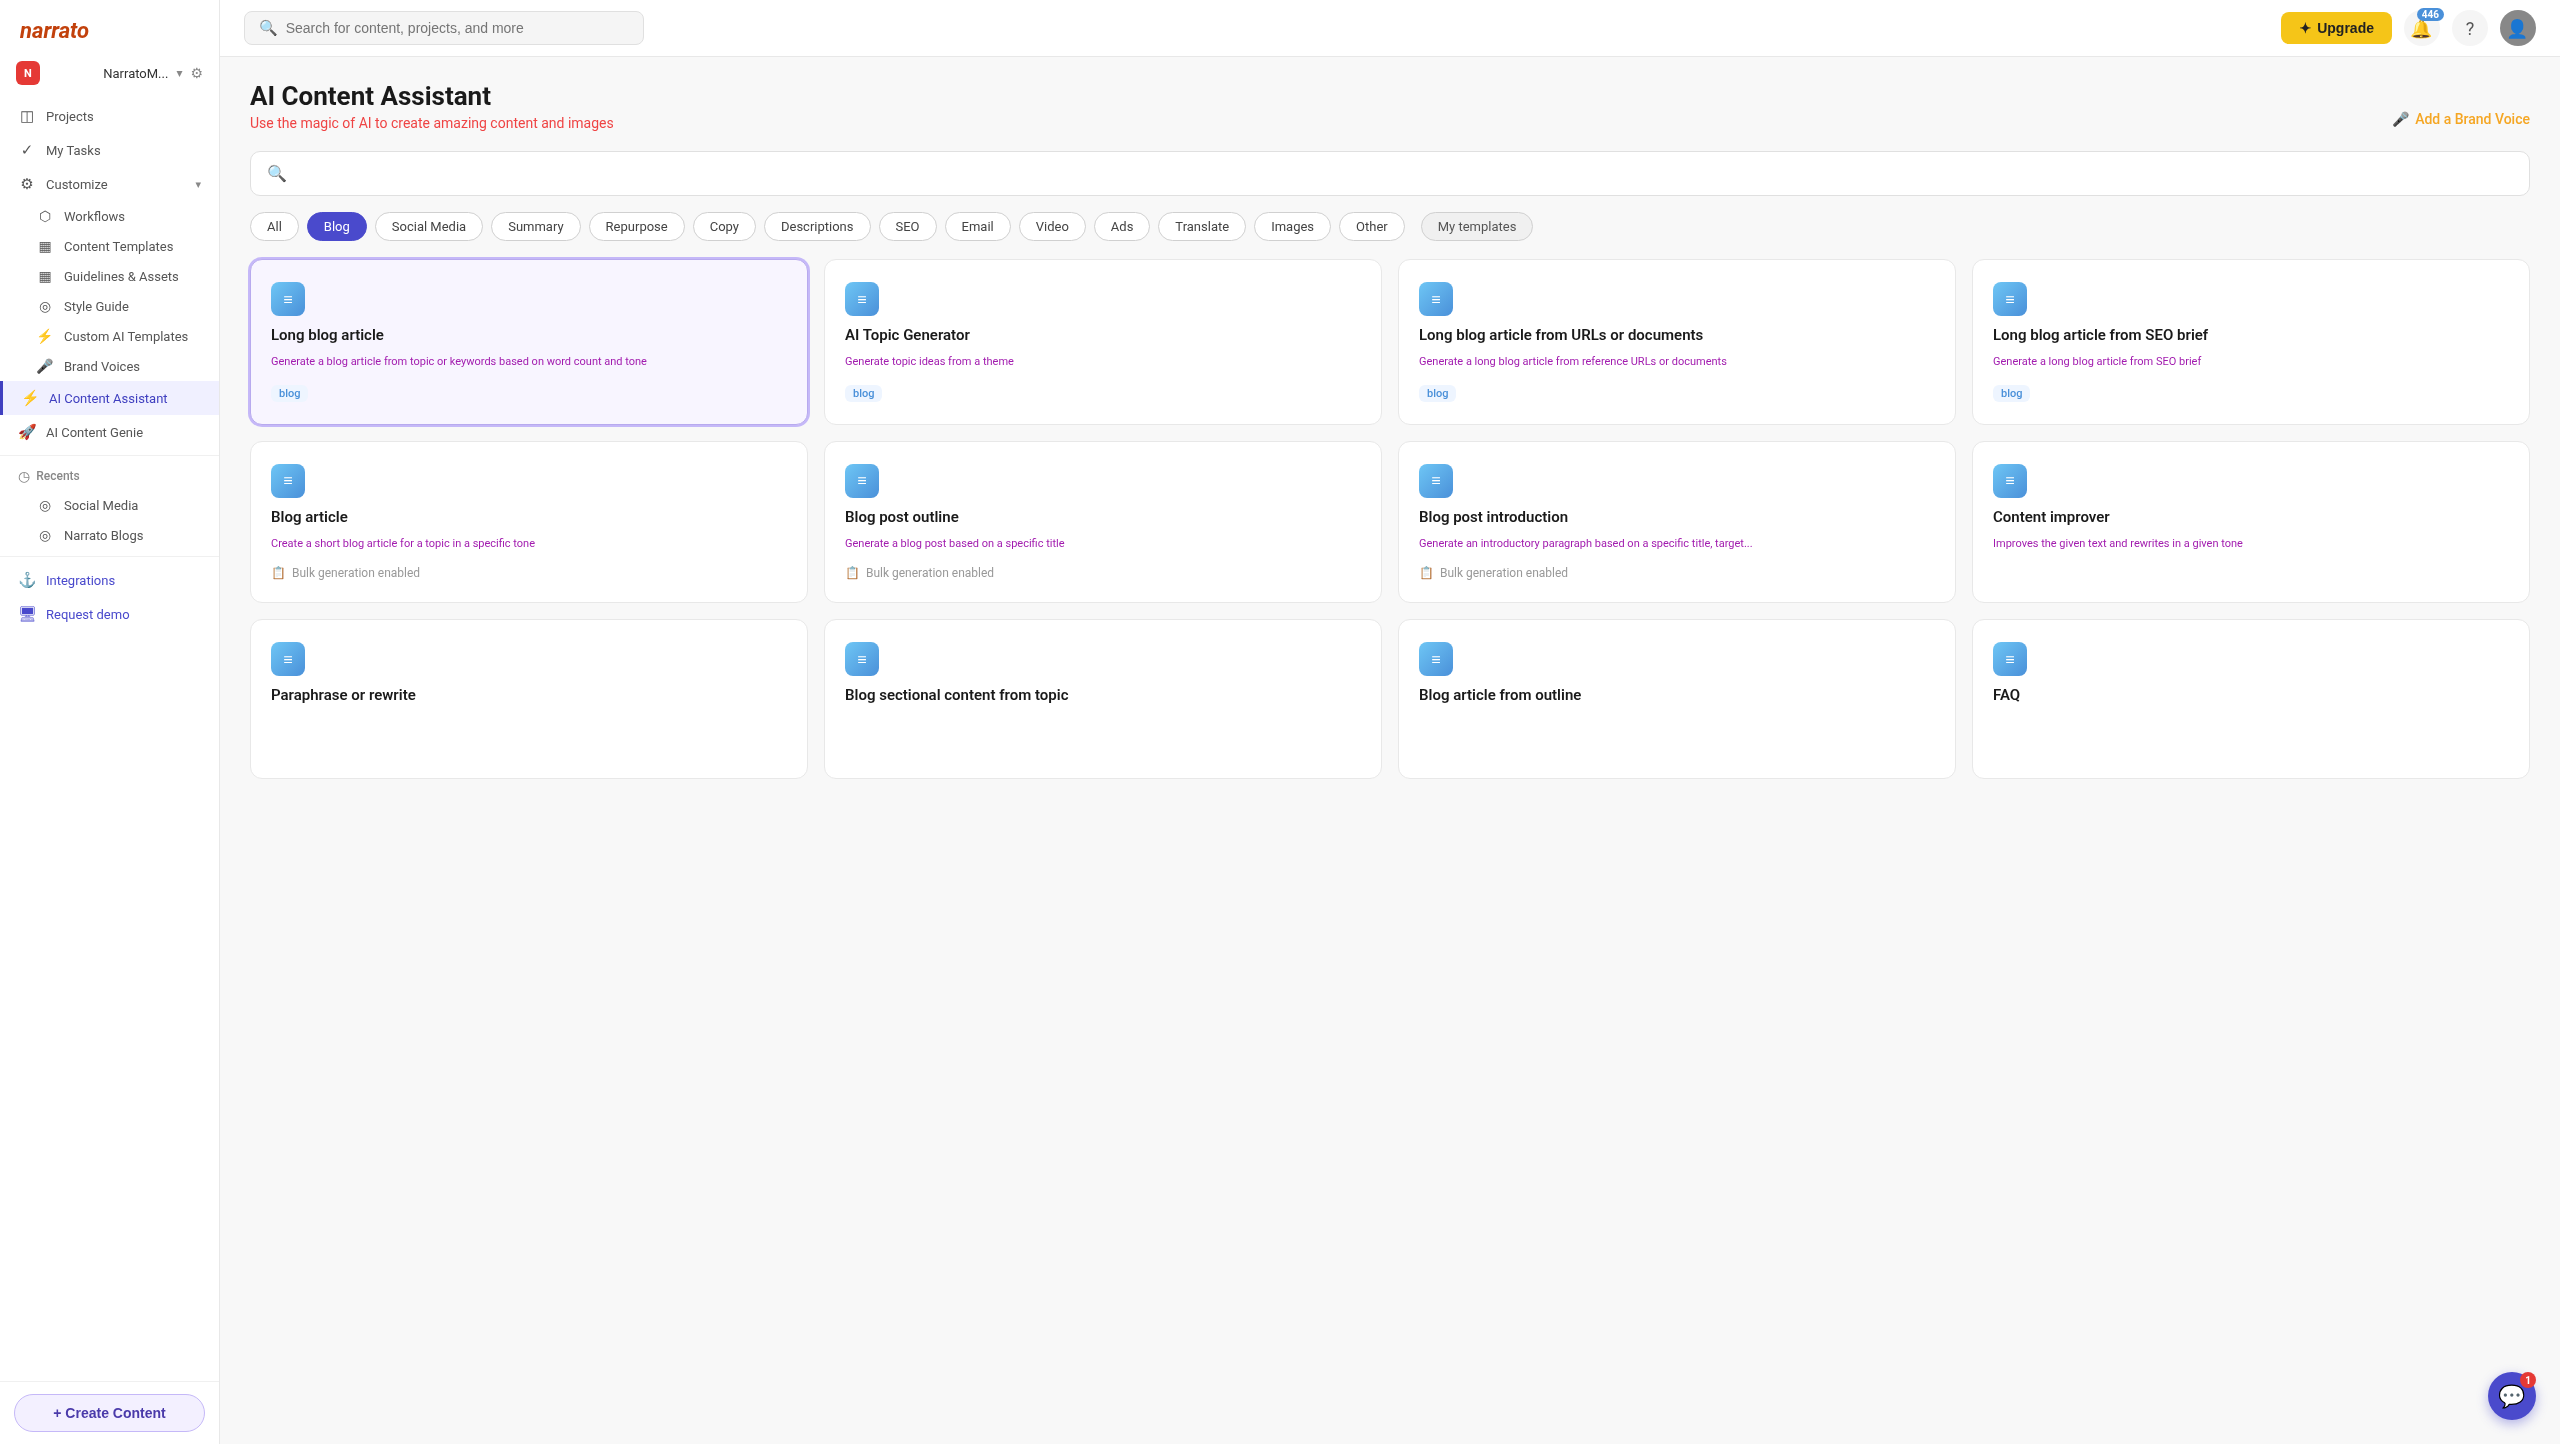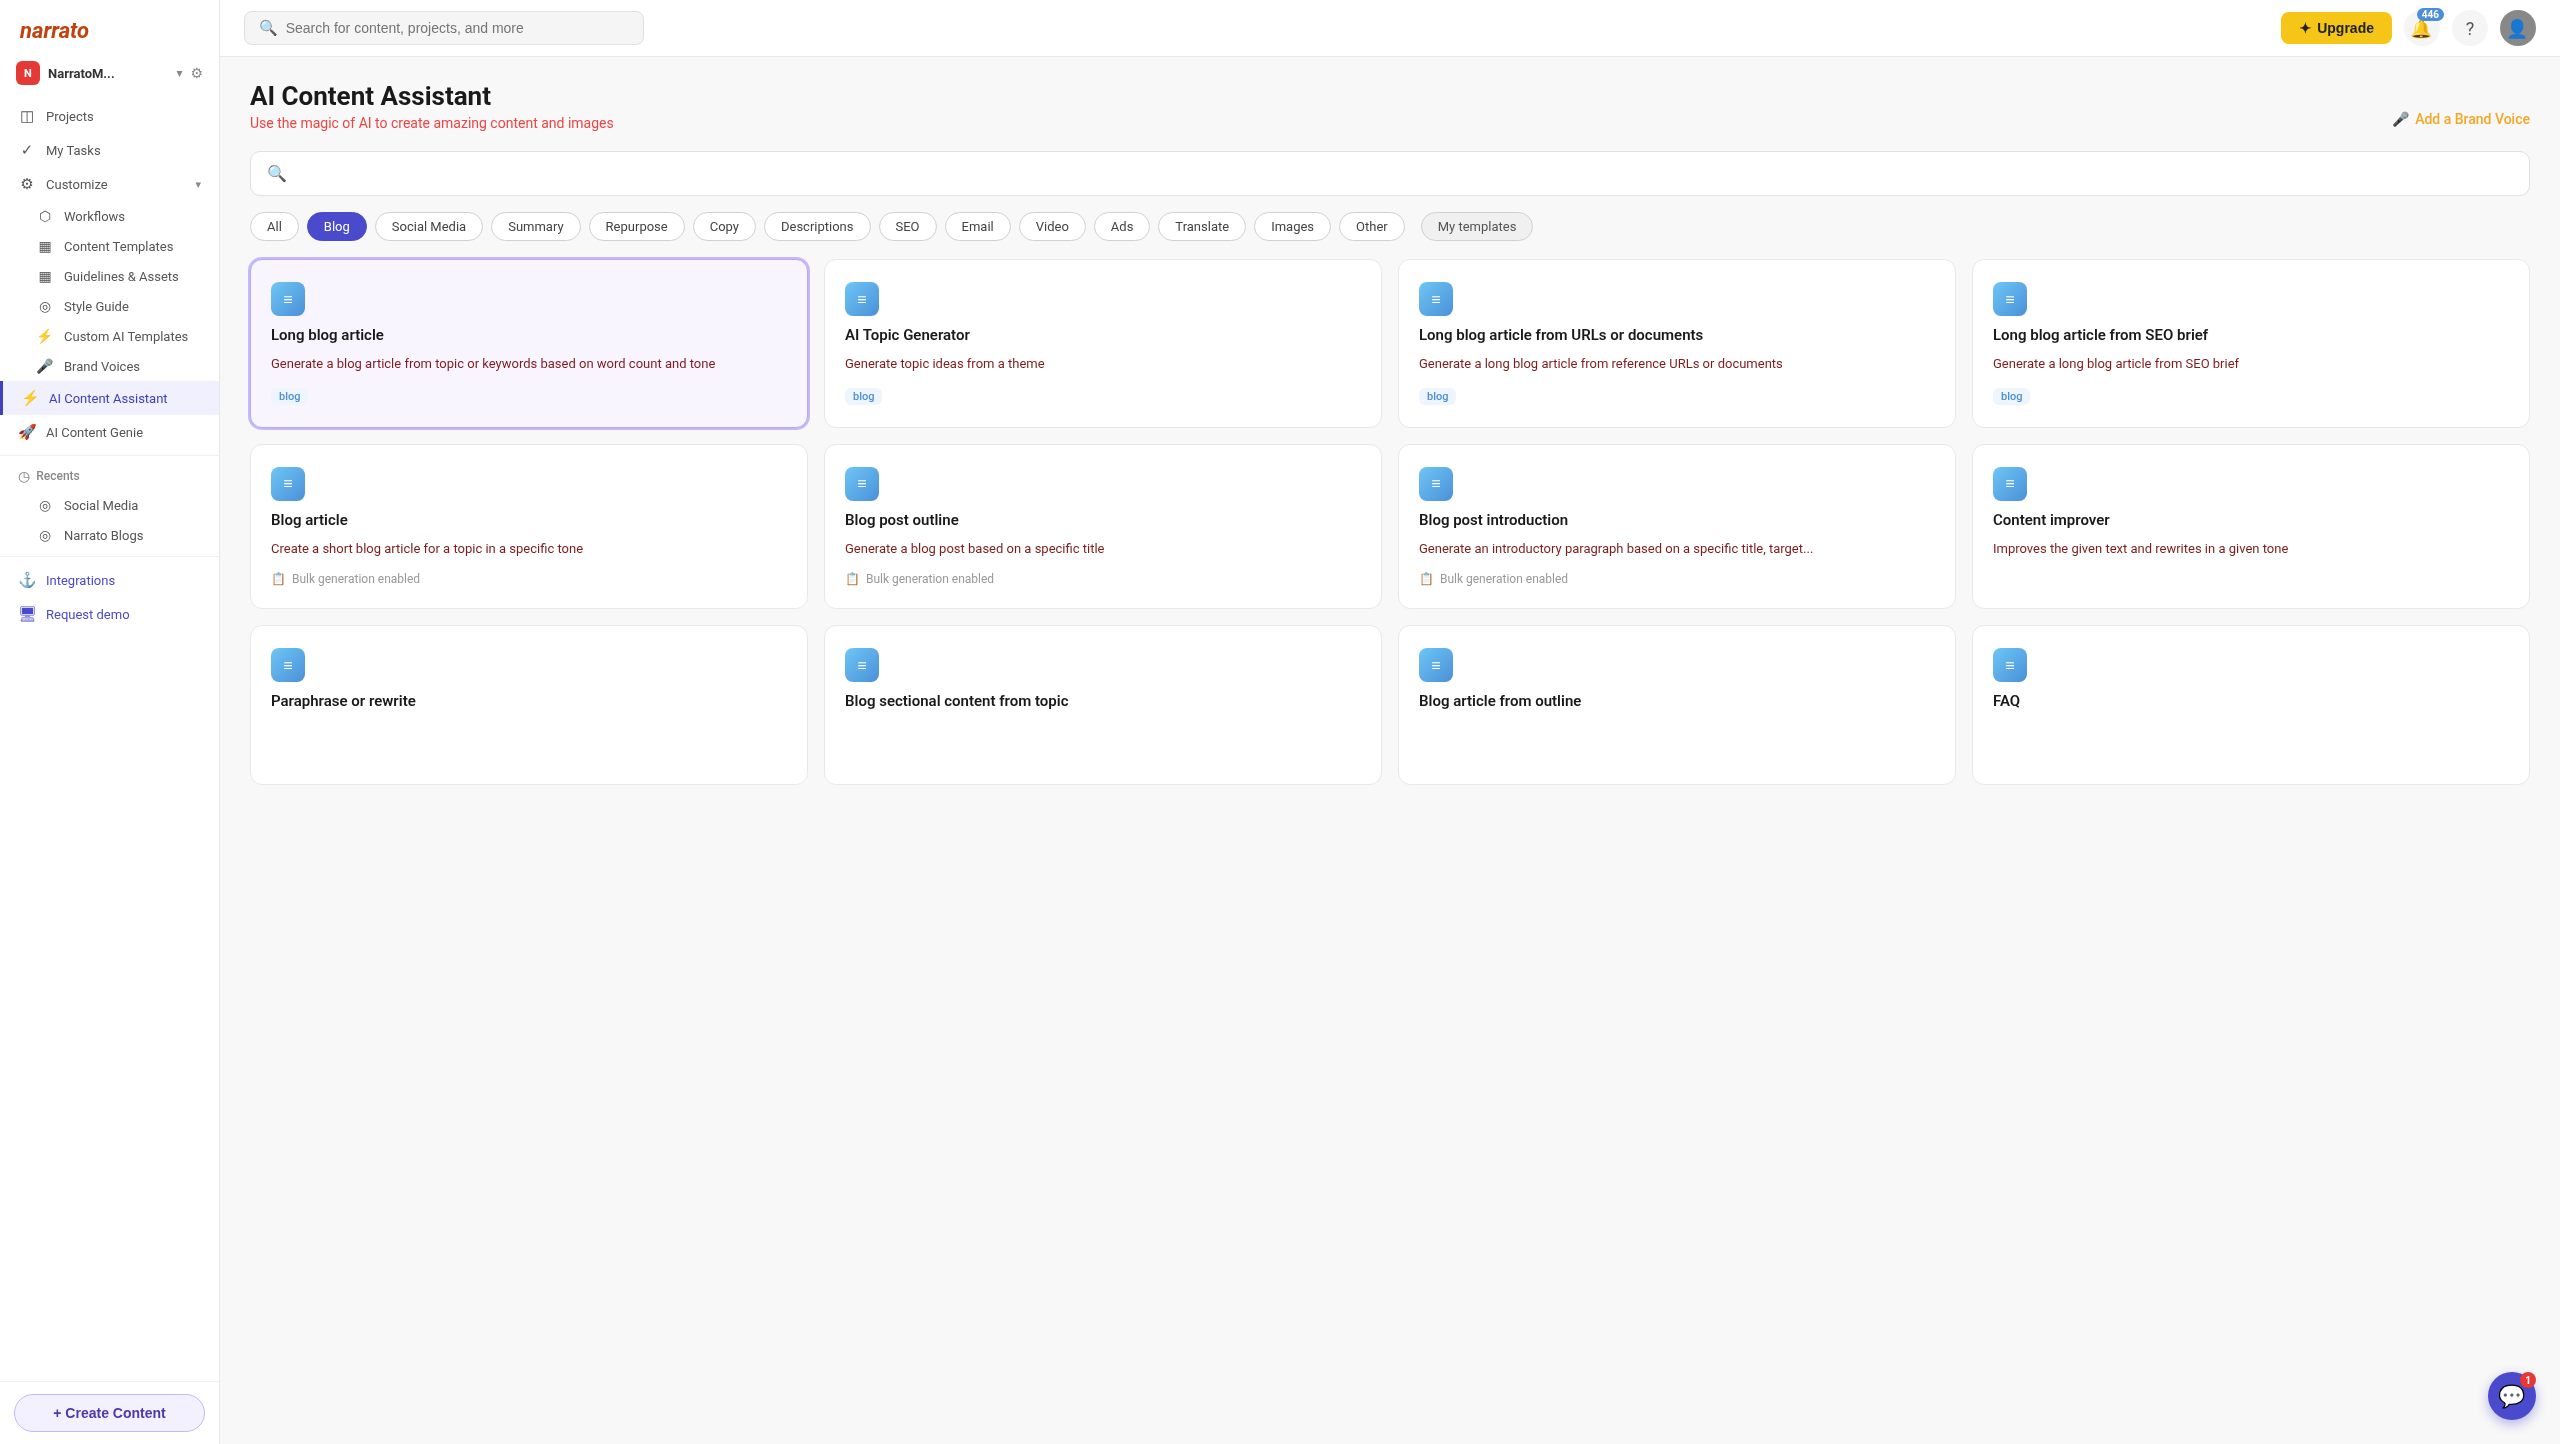--- a/index.html
+++ b/index.html
@@ -33,21 +33,21 @@
     }
     .workspace-avatar {
       width: 24px; height: 24px;
       background: #e53935;
       border-radius: 6px;
       color: #fff;
       font-size: 11px;
       font-weight: 700;
       display: flex; align-items: center; justify-content: center;
     }
-    .workspace-name { font-size: 13px; font-weight: 700; flex: 1; }
+    .workspace-name { font-size: 13px; font-weight: 400; flex: 1; text-align: right; }
 
     .sidebar-nav { padding: 8px 0; flex: 1; }
     .nav-item {
       display: flex;
       align-items: center;
       gap: 10px;
       padding: 8px 18px;
       cursor: pointer;
       border-radius: 0;
       color: #555;
@@ -248,21 +248,21 @@
     .card.selected { border-color: #b8aaee; background: #f8f5ff; box-shadow: 0 0 0 2px #c5b8f8; }
     .card-icon {
       width: 34px; height: 34px;
       background: linear-gradient(135deg, #6ec6f5, #4a90d9);
       border-radius: 8px;
       display: flex; align-items: center; justify-content: center;
       color: #fff;
       font-size: 16px;
     }
     .card-title { font-size: 15px; font-weight: 600; color: #1a1a1a; }
-    .card-desc { font-size: 13px; color: #7f1d1d; line-height: 1.5; flex: 1; }
+    .card-desc { font-size: 11px; color: #a21caf; line-height: 1.5; flex: 1; }
     .card-footer { display: flex; align-items: center; gap: 6px; font-size: 12px; color: #999; margin-top: 4px; }
     .card-tag {
       background: #eef5ff;
       color: #4a90d9;
       border-radius: 6px;
       padding: 2px 8px;
       font-size: 11px;
       font-weight: 500;
     }
 

